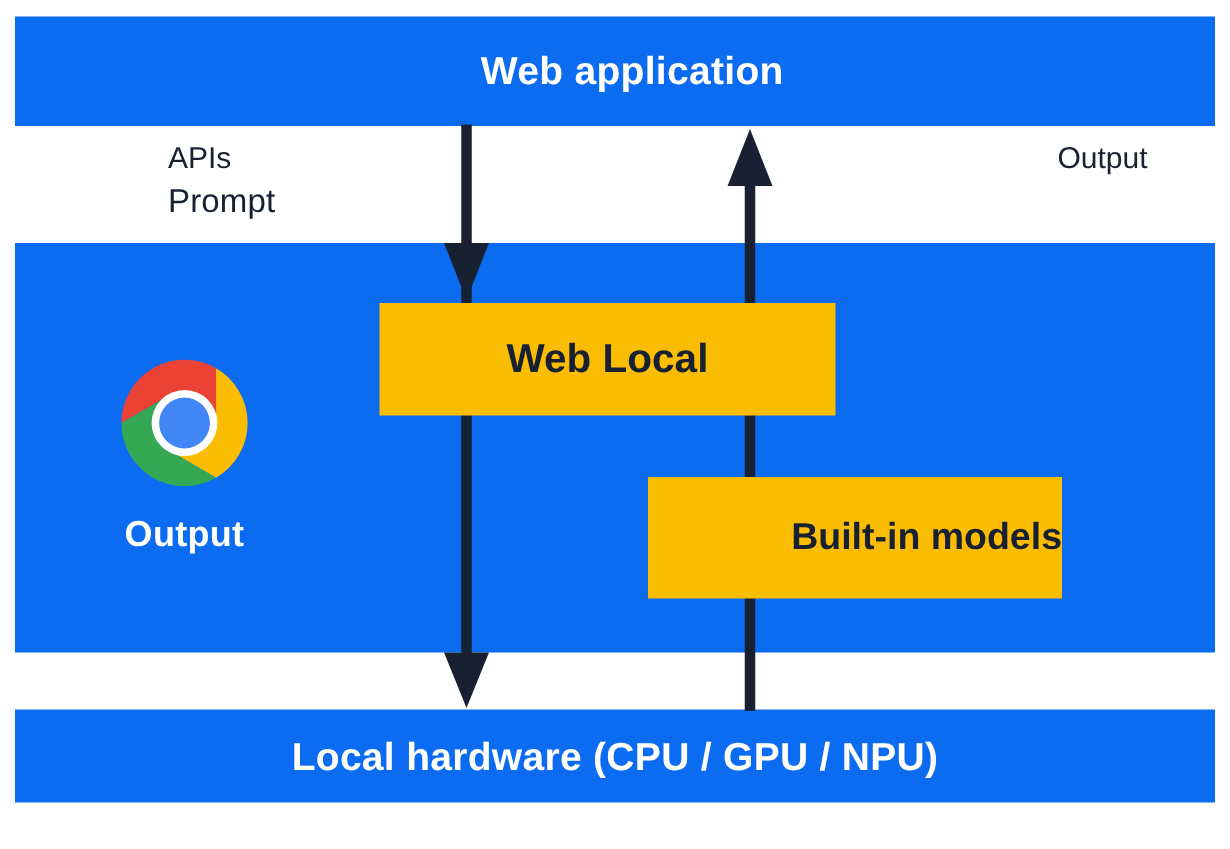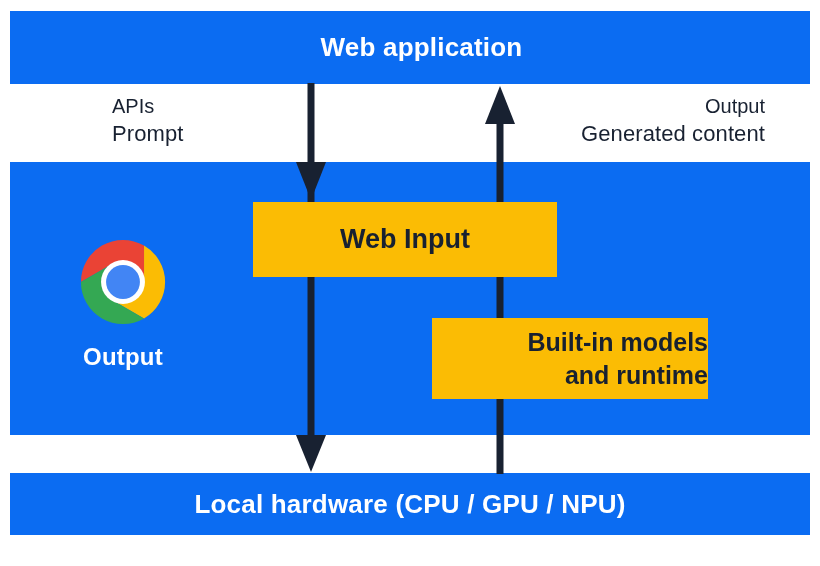--- a/index.html
+++ b/index.html
@@ -70,21 +70,20 @@
     <span class="layer-title">Web application</span>
   </div>
 
   <div class="io-block io-left">
     <div class="io-title">APIs</div>
     <div class="io-value">Prompt</div>
   </div>
 
   <div class="io-block io-right">
     <div class="io-title">Output</div>
-    <div class="io-value">Generated content</div>
   </div>
 
   <div class="layer layer-mid"></div>
 
   <svg class="arrow-svg" viewBox="0 0 820 566" xmlns="http://www.w3.org/2000/svg" aria-hidden="true">
 
     <g>
       <line class="arrow-line" x1="311" y1="83" x2="311" y2="442"></line>
       <polygon class="arrow-head" points="296,162 326,162 311,200"></polygon>
       <polygon class="arrow-head" points="296,435 326,435 311,472"></polygon>
@@ -99,25 +98,24 @@
   <svg class="chrome-logo" viewBox="-47 -47 94 94" xmlns="http://www.w3.org/2000/svg" aria-hidden="true">
     <path class="c-red" d="M -46 0 A 46 46 0 0 1 23 -39.84 L 23 0 L -11.5 -19.92 Z"></path>
     <path class="c-yellow" d="M 23 -39.84 A 46 46 0 0 1 23 39.84 L -11.5 19.92 L 23 0 Z"></path>
     <path class="c-green" d="M 23 39.84 A 46 46 0 0 1 -46 0 L -11.5 -19.92 L -11.5 19.92 Z"></path>
     <circle class="c-white" cx="0" cy="0" r="24"></circle>
     <circle class="c-blue" cx="0" cy="0" r="18.5"></circle>
   </svg>
   <div class="browser-label">Output</div>
 
   <div class="ybox ybox-webapis">
-    <span>Web Input</span>
+    <span>Web Local</span>
   </div>
 
   <div class="ybox ybox-builtin">
     <span>Built-in models</span>
-    <span>and runtime</span>
   </div>
 
   <div class="layer layer-bottom">
     <span class="layer-title">Local hardware (CPU / GPU / NPU)</span>
   </div>
 
 </div>
 
 </body></html>

